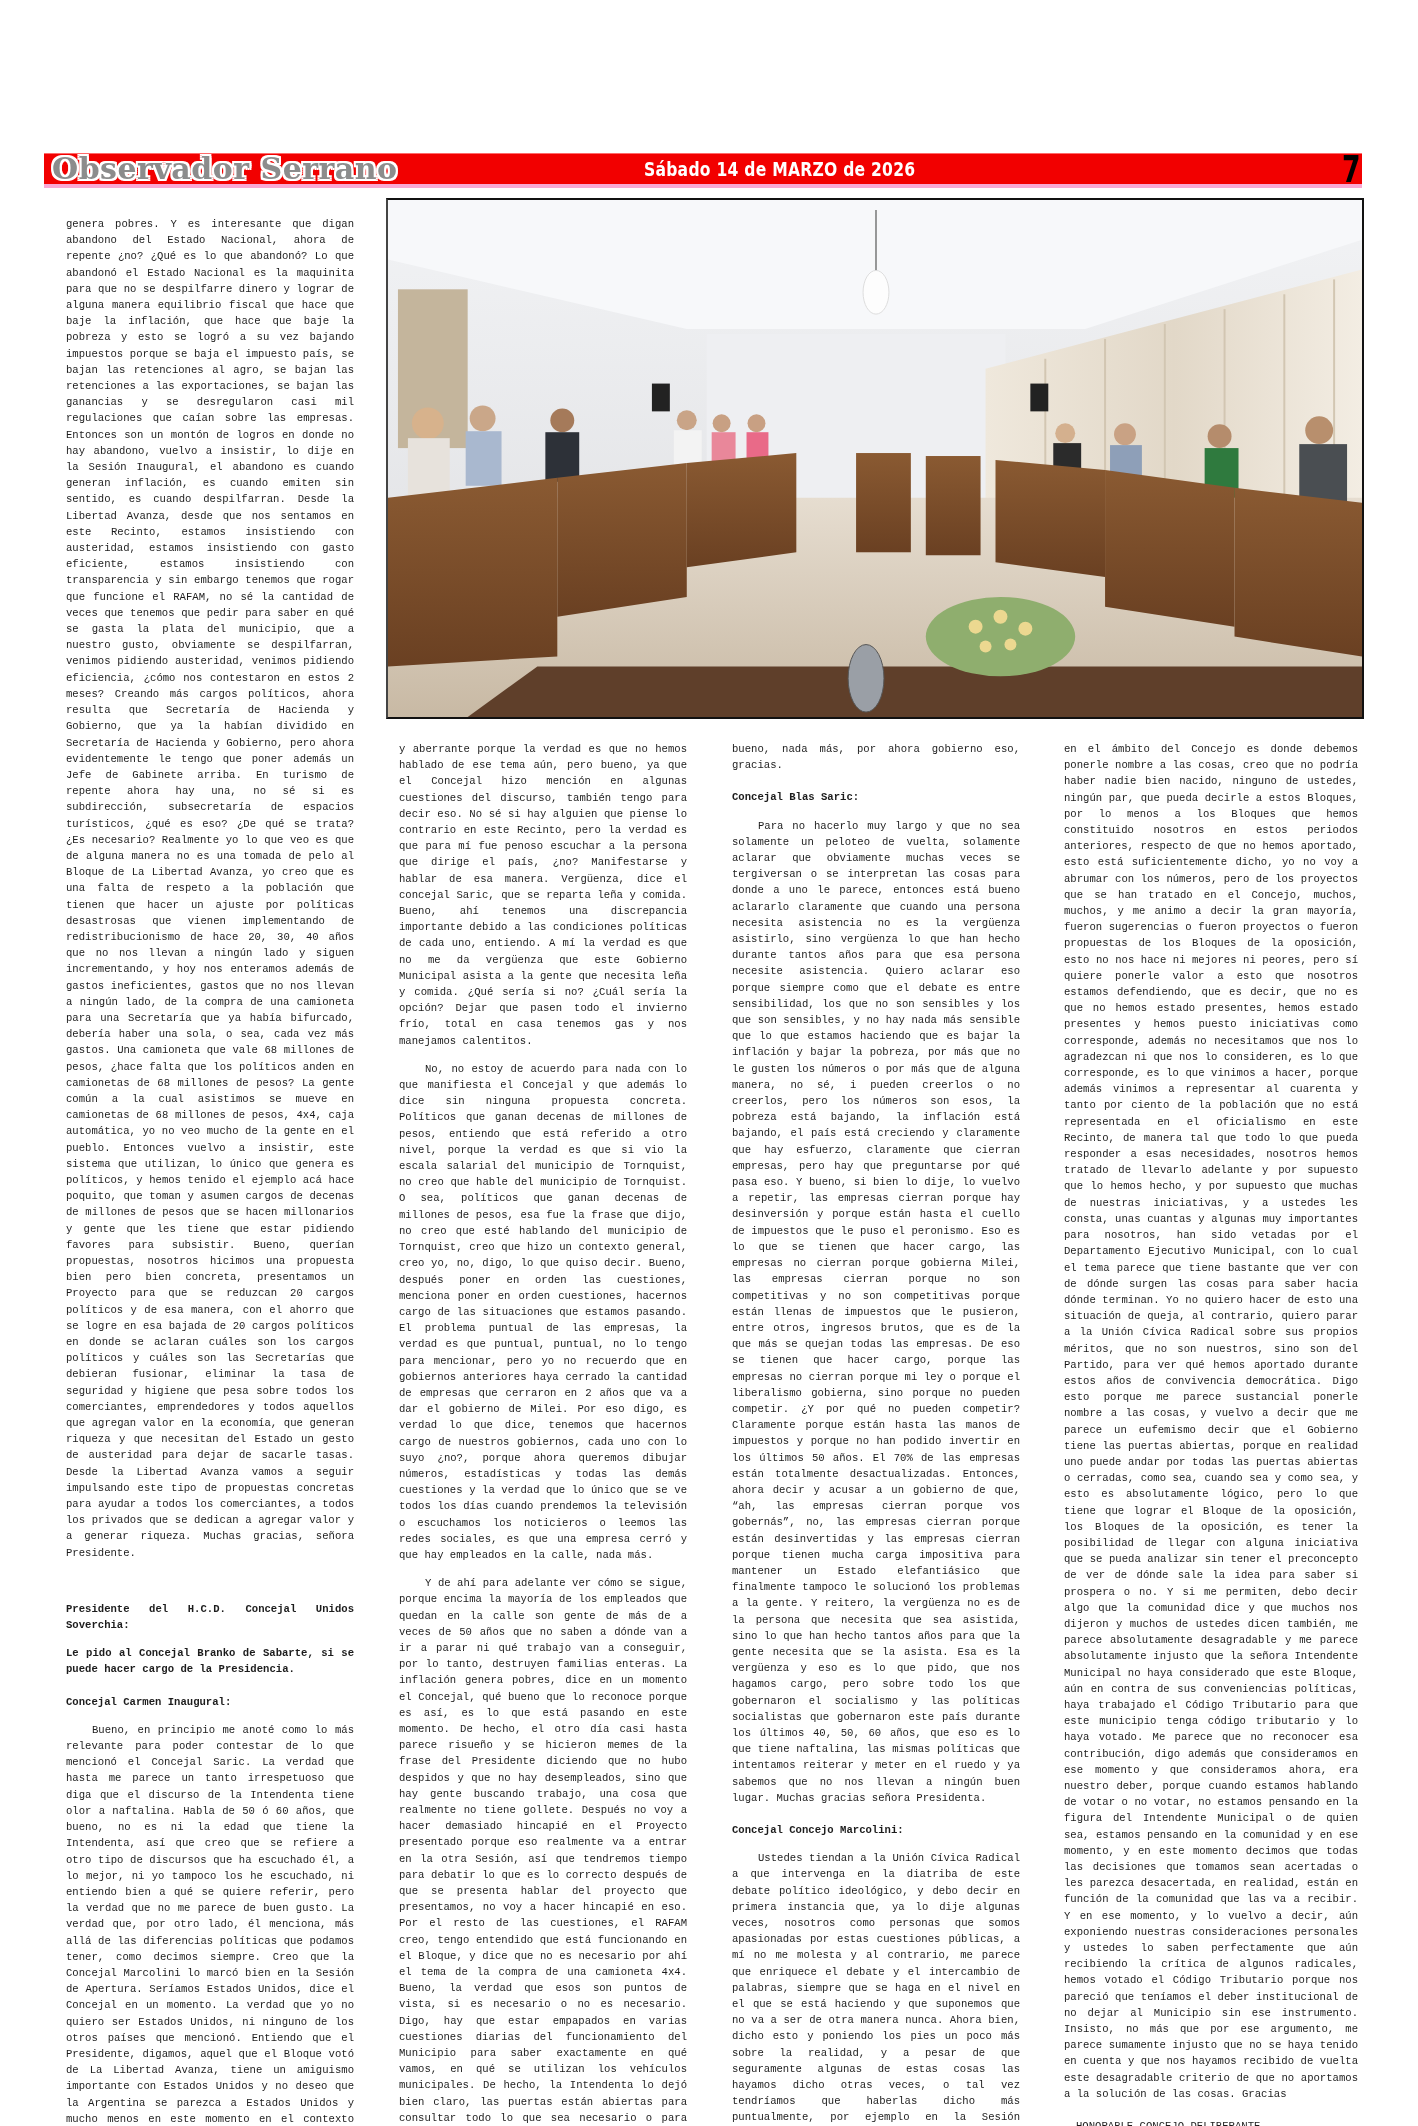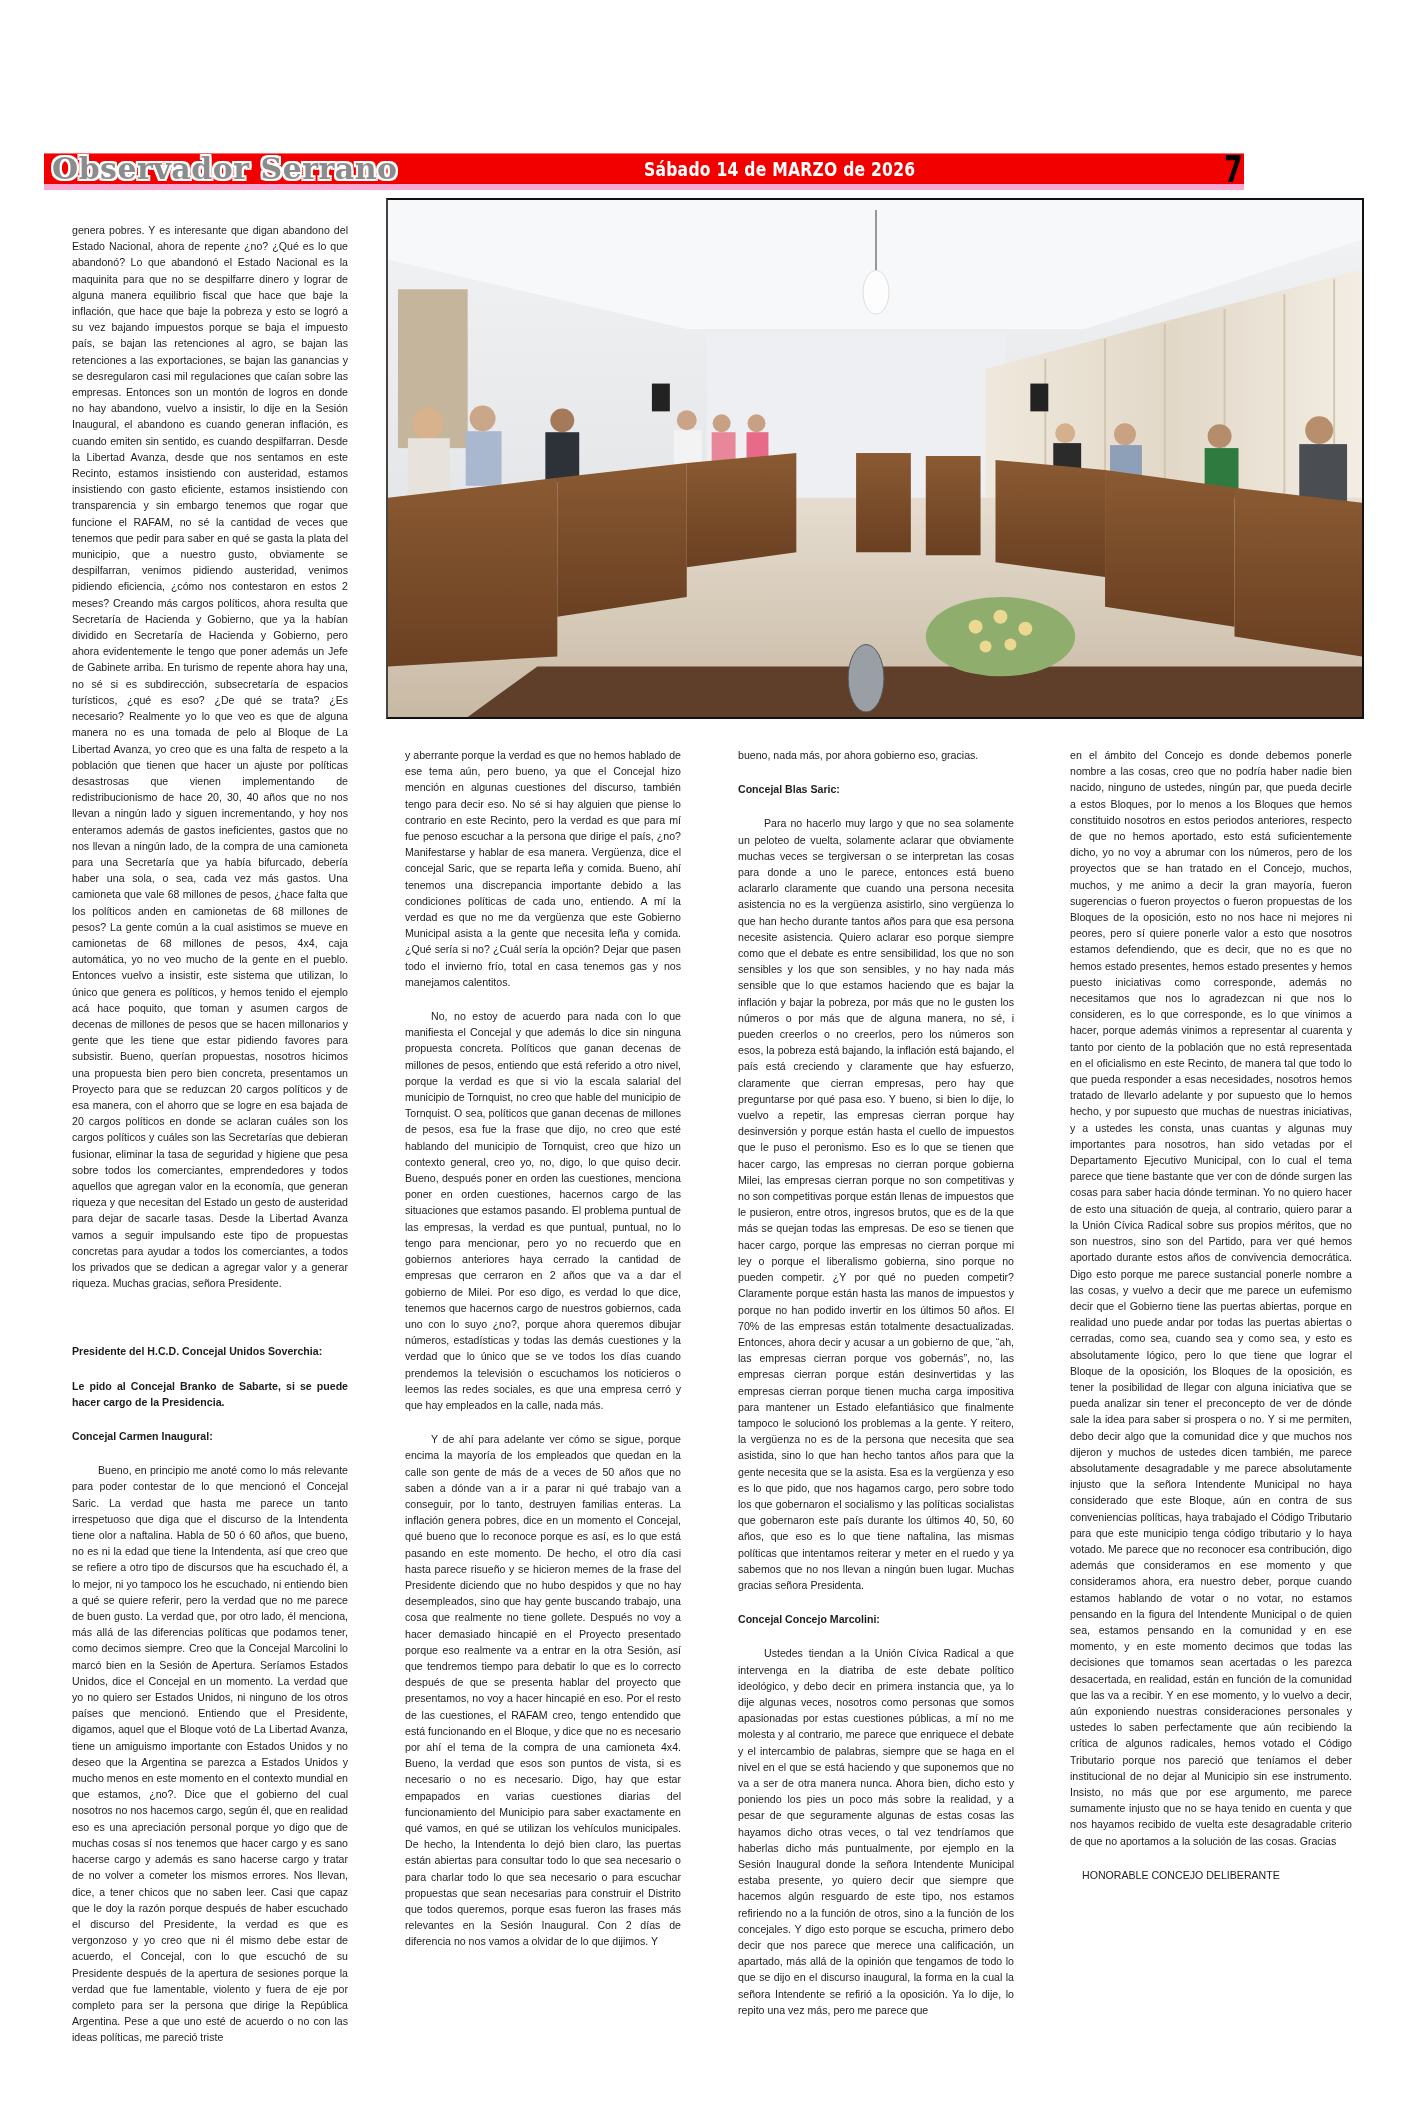--- a/index.html
+++ b/index.html
@@ -1,28 +1,28 @@
 <!DOCTYPE html>
 <html><head>
 <meta charset="utf-8">
 <style>
   html, body { margin: 0; padding: 0; background: #ffffff; }
   body { width: 1418px; height: 2126px; position: relative; overflow: hidden; font-family: "Liberation Sans", sans-serif; color: #1a1a1a; }
 
-  .masthead { position: absolute; left: 44px; top: 153px; width: 1200px; height: 30px; background: #f20000; border-top: 1px solid #ff6a6a; border-bottom: 6px solid #f9a8d4; }
+  .masthead { position: absolute; left: 44px; top: 153px; width: 1318px; height: 30px; background: #f20000; border-top: 1px solid #ff6a6a; border-bottom: 4px solid #f9a8d4; }
   .logo { position: absolute; left: 8px; top: -4px; font-family: "DejaVu Serif", serif; font-weight: bold; font-size: 30px; letter-spacing: 0.5px; color: #8c8c8c;
           text-shadow: -2px -2px 0 #fff, 2px -2px 0 #fff, -2px 2px 0 #fff, 2px 2px 0 #fff, 0 -2px 0 #fff, 0 2px 0 #fff, -2px 0 0 #fff, 2px 0 0 #fff; line-height: 38px; }
   .date { position: absolute; left: 600px; top: 0; font-family: "DejaVu Sans", sans-serif; font-weight: bold; font-size: 19px; color: #ffffff; line-height: 30px; transform: scaleX(0.82); transform-origin: left center; letter-spacing: 0.3px; }
   .pagenum { position: absolute; right: 2px; top: -6px; font-family: "DejaVu Sans", sans-serif; font-weight: bold; font-size: 38px; color: #000; line-height: 42px; transform: scaleX(0.7); transform-origin: right center; }
 
   .photo { position: absolute; left: 386px; top: 198px; width: 978px; height: 521px; border: 2px solid #111; border-left-color: #444; box-sizing: border-box; overflow: hidden; background: #e9eaec; }
   .photo svg { display: block; width: 100%; height: 100%; }
 
   .col { position: absolute; font-family: "Liberation Sans", sans-serif; font-size: 10.6px; line-height: 16.2px; text-align: justify; color: #1c1c1c; hyphens: none; }
-  .col p { margin: 18px; }
+  .col p { margin: 12px; font-family: Liberation Mono, monospace; }
   .col p.indent { text-indent: 26px; }
   .col .speaker { font-weight: bold; margin-top: 16px; }
   .col .lead { font-weight: bold; }
   .col .gap { height: 16px; }
   .col .sig { text-align: left; margin-top: 16px; padding-left: 12px; }
 
   #col1 { left: 54px; top: 204px; width: 312px; }
   #col2 { left: 387px; top: 729px; width: 312px; }
   #col3 { left: 720px; top: 729px; width: 312px; }
   #col4 { left: 1052px; top: 729px; width: 318px; }

